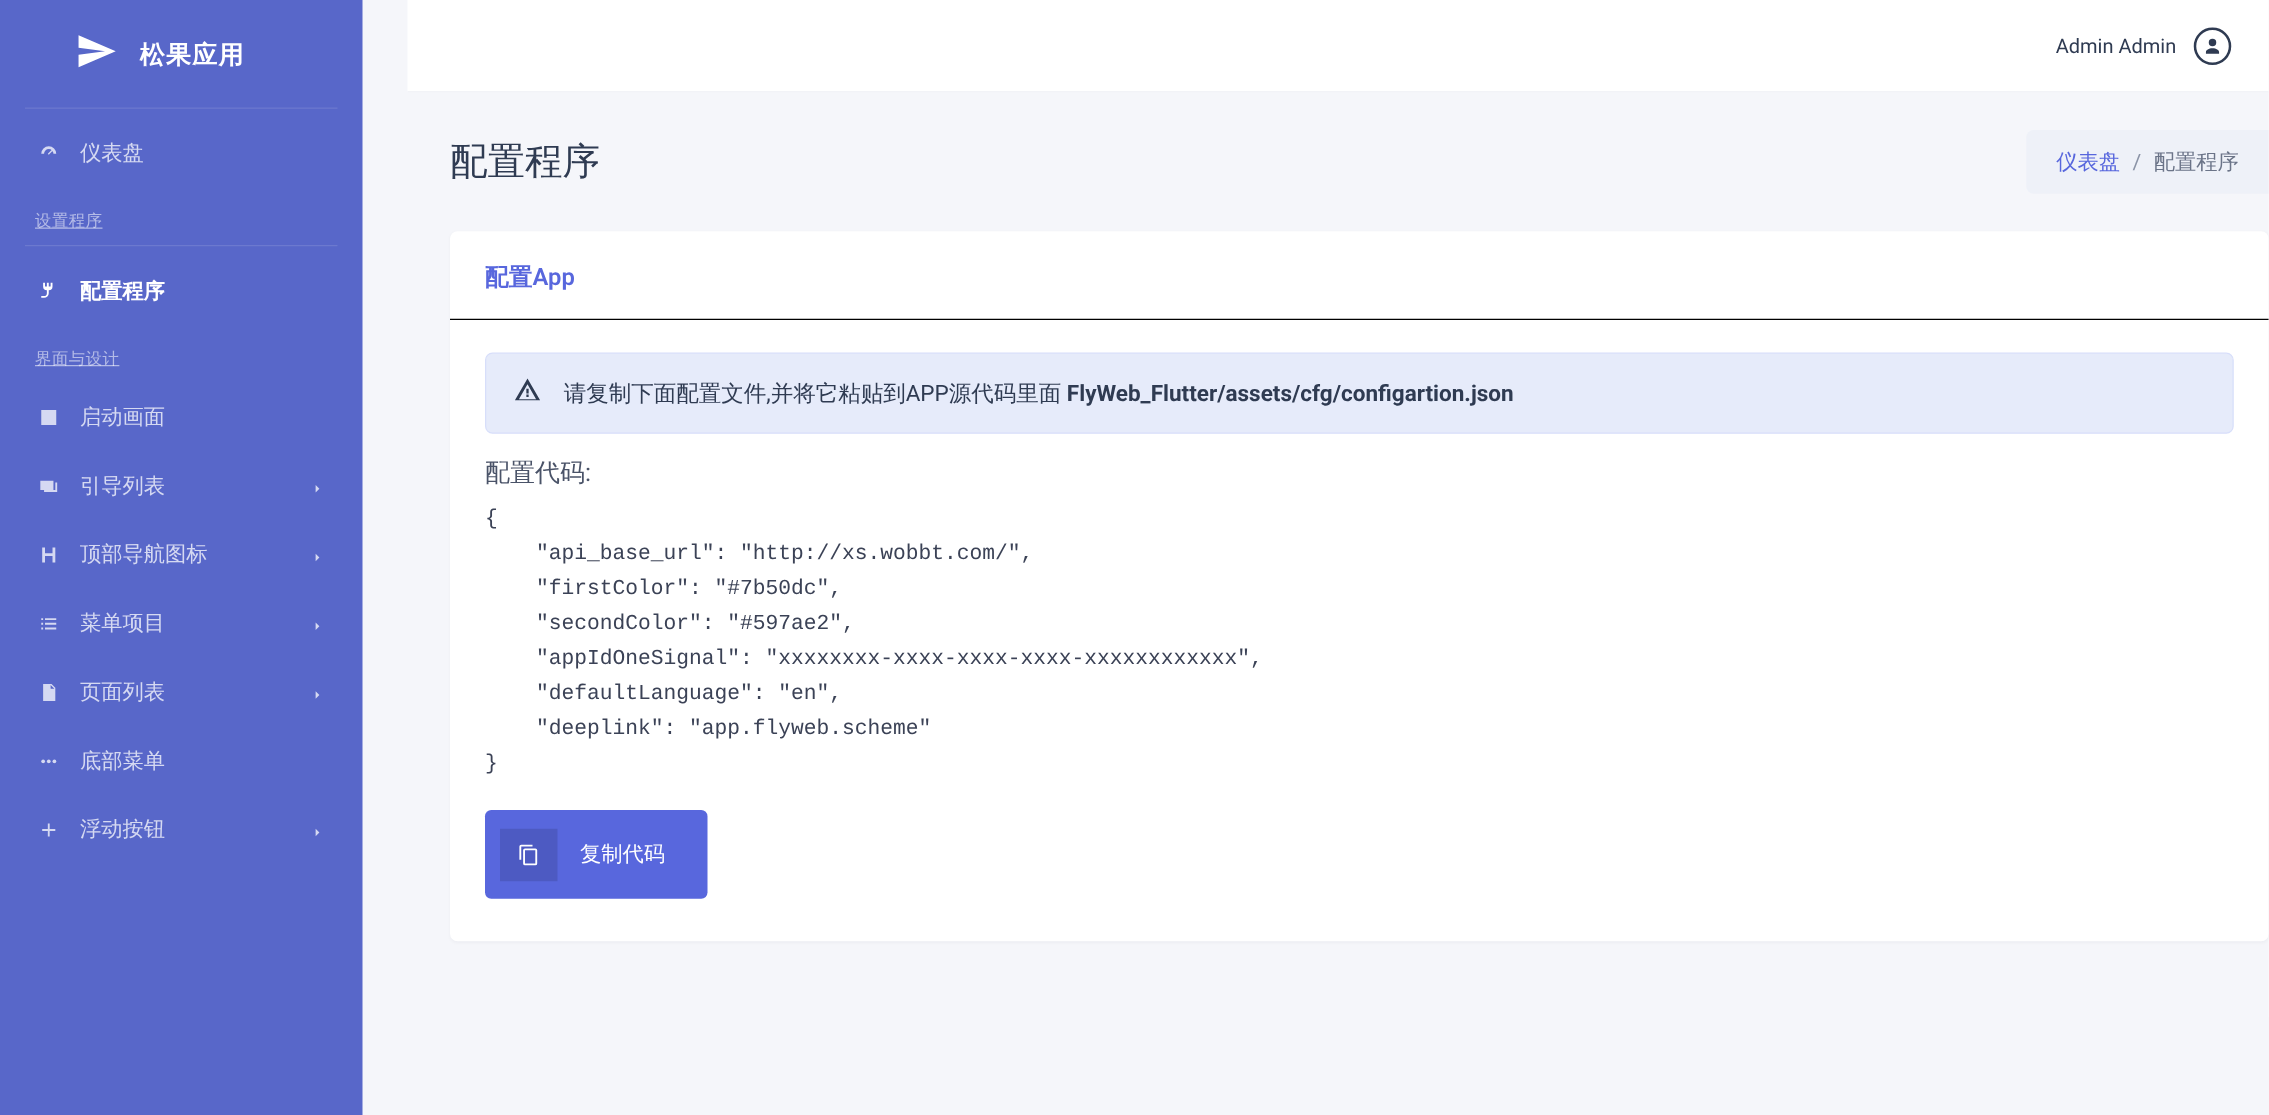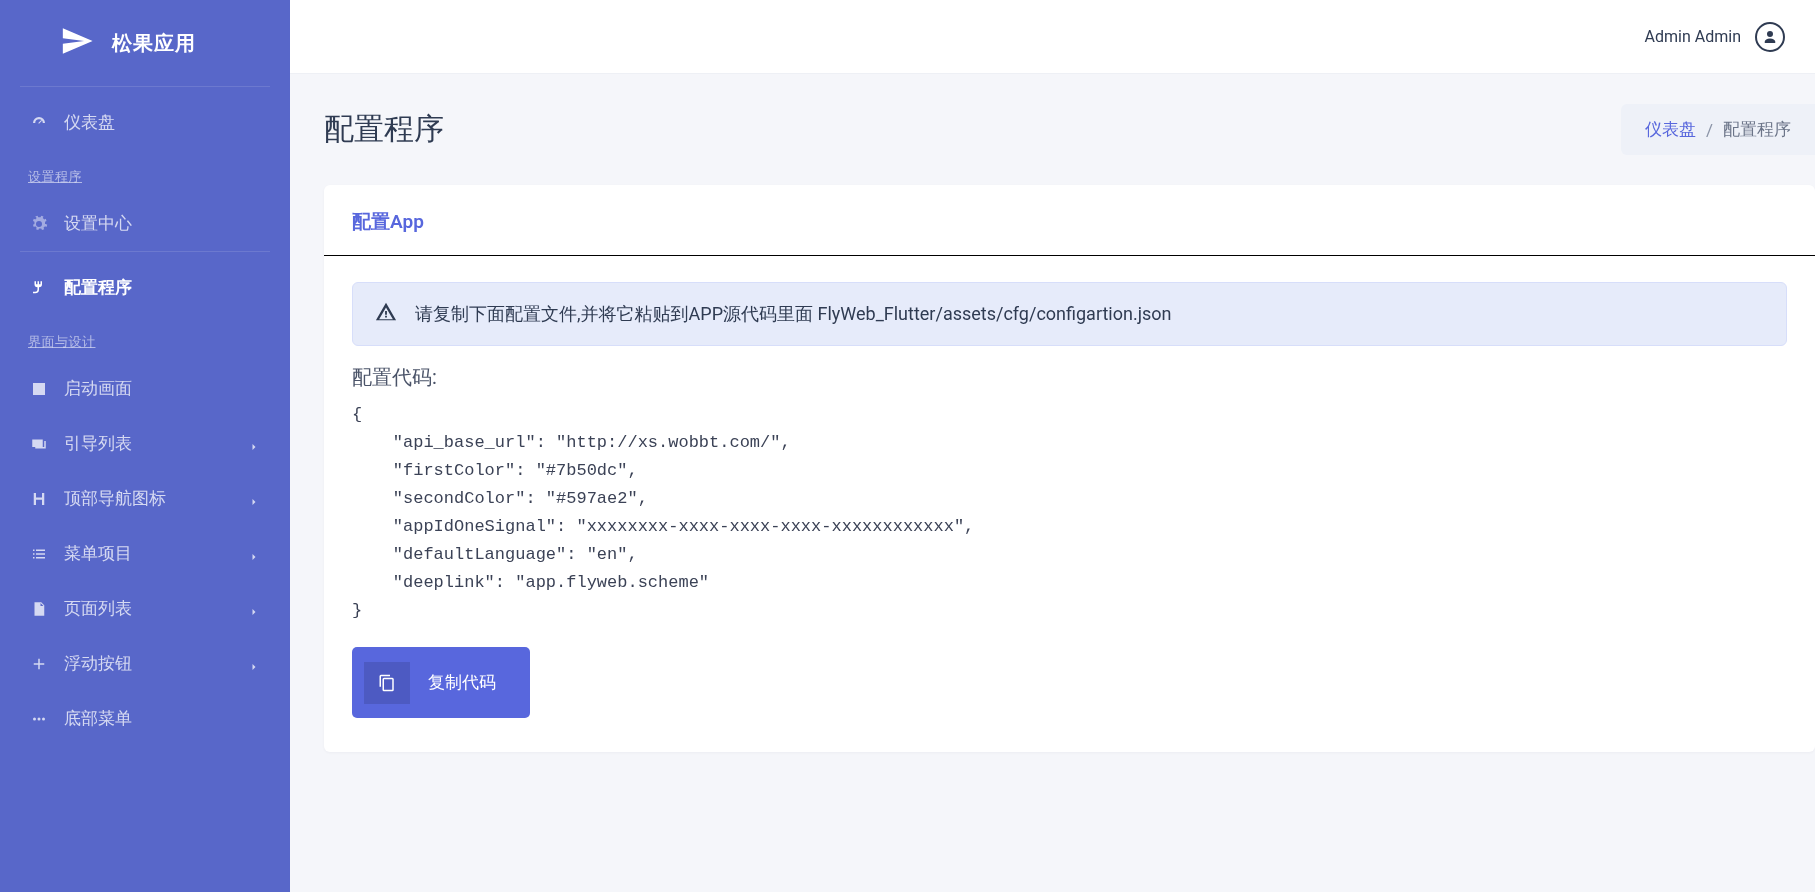--- a/index.html
+++ b/index.html
@@ -15,41 +15,41 @@
 .nav-section-title { font-size: 13px; color: rgba(255,255,255,0.55); padding: 18px 28px 10px 28px; letter-spacing: 0.5px; text-decoration: underline; }
 .nav-item { display: flex; align-items: center; padding: 16px 28px; color: rgba(255,255,255,0.75); cursor: pointer; font-size: 17px; }
 .nav-item.active { color: #fff; font-weight: 600; }
 .nav-item .ni-icon { width: 22px; height: 22px; margin-right: 14px; display: inline-flex; align-items: center; justify-content: center; flex-shrink: 0; }
 .nav-item .ni-icon svg { width: 18px; height: 18px; fill: currentColor; }
 .nav-item .ni-label { flex: 1; }
 .nav-item .ni-chevron { width: 14px; height: 14px; }
 .nav-item .ni-chevron svg { width: 12px; height: 12px; fill: currentColor; }
 
 
-.main { flex: 1; display: flex; flex-direction: column; min-width: 0; }
+.main { flex: 1; display: flex; flex-direction: column; min-width: 0; margin-left: 36px; }
 .topbar { height: 74px; background: #fff; display: flex; align-items: center; justify-content: flex-end; padding: 0 30px; border-bottom: 1px solid #eef0f5; }
 .topbar .user { display: flex; align-items: center; gap: 14px; color: #2f3b52; font-size: 16px; }
 .topbar .avatar { width: 30px; height: 30px; border-radius: 50%; border: 2px solid #2f3b52; display: inline-flex; align-items: center; justify-content: center; }
 .topbar .avatar svg { width: 18px; height: 18px; fill: #2f3b52; }
 
 .page-header { display: flex; align-items: center; justify-content: space-between; padding: 30px 0 30px 34px; }
 .page-title { font-size: 30px; font-weight: 500; color: #2f3b52; }
 .breadcrumb { background: #eef1f8; padding: 14px 24px; border-radius: 6px 0 0 6px; display: flex; align-items: center; gap: 10px; font-size: 17px; }
 .breadcrumb .bc-link { color: #5867dd; cursor: pointer; }
 .breadcrumb .bc-sep { color: #8a93a6; }
 .breadcrumb .bc-current { color: #6b7488; }
 
 .card { background: #fff; margin: 0 0 0 34px; border-radius: 6px; box-shadow: 0 1px 3px rgba(20,30,60,0.04); padding: 0 0 34px 0; }
 .card-header { padding: 24px 28px 20px 28px; border-bottom: 1px solid #000000; }
 .card-title { color: #5867dd; font-size: 19px; font-weight: 600; }
 .card-body { padding: 26px 28px 0 28px; }
 
 .alert { background: #e6ebfa; border: 1px solid #d7defa; border-radius: 6px; padding: 18px 22px; display: flex; align-items: center; gap: 18px; color: #2f3b52; font-size: 18px; margin-bottom: 18px; }
 .alert .alert-icon svg { width: 22px; height: 22px; fill: #2f3b52; }
-.alert strong { font-weight: 400; }
+.alert strong { font-weight: 700; }
 
 .code-label { font-size: 20px; color: #4a5368; margin-bottom: 10px; font-weight: 400; }
 pre.code { font-family: ui-monospace, SFMono-Regular, Menlo, Consolas, "Liberation Mono", monospace; font-size: 17px; line-height: 1.65; color: #3b4256; white-space: pre; margin-bottom: 22px; }
 
 .btn { display: inline-flex; align-items: center; background: #5867dd; color: #fff; border: none; border-radius: 5px; padding: 12px; cursor: pointer; font-size: 17px; overflow: hidden; }
 .btn .btn-icon { background: rgba(0,0,0,0.12); padding: 12px 14px; display: inline-flex; align-items: center; justify-content: center; }
 .btn .btn-icon svg { width: 18px; height: 18px; fill: #fff; }
 .btn .btn-label { padding: 12px 22px 12px 18px; }
 
 </style>
@@ -73,28 +73,20 @@
       <span class="ni-icon">
           <svg viewBox="0 0 24 24">
             <path d="M12 4a8 8 0 00-8 8h3a5 5 0 1110 0h3a8 8 0 00-8-8zm-1 8l4-4 1 1-4 4-1-1z"></path>
           </svg>
         </span>
       <span class="ni-label">仪表盘</span>
     </div>
 
     <div class="nav-section-title">设置程序</div>
 
-    <div class="nav-item">
-      <span class="ni-icon">
-          <svg viewBox="0 0 24 24">
-            <path d="M12 8a4 4 0 100 8 4 4 0 000-8zm9 4l2 1-1 3-2-1a9 9 0 01-2 2l1 2-3 1-1-2a9 9 0 01-3 0l-1 2-3-1 1-2a9 9 0 01-2-2l-2 1-1-3 2-1a9 9 0 010-3l-2-1 1-3 2 1a9 9 0 012-2L7 2l3-1 1 2a9 9 0 013 0l1-2 3 1-1 2a9 9 0 012 2l2-1 1 3-2 1a9 9 0 010 3z" opacity="0.6"></path>
-          </svg>
-        </span>
-      <span class="ni-label">设置中心</span>
-    </div>
 
     <hr class="divider">
 
     <div class="nav-item active">
       <span class="ni-icon">
           <svg viewBox="0 0 24 24">
             <path d="M10 3v4H8V3H6v4a4 4 0 004 4v3a3 3 0 01-3 3H4v2h3a5 5 0 005-5v-3a4 4 0 004-4V3h-2v4h-2V3h-2z"></path>
           </svg>
         </span>
       <span class="ni-label">配置程序</span>
@@ -147,46 +139,46 @@
           </svg></span>
     </div>
 
     <div class="nav-item">
       <span class="ni-icon">
           <svg viewBox="0 0 24 24">
             <path d="M6 3h9l4 4v14H6V3zm8 1v4h4l-4-4z"></path>
           </svg>
         </span>
       <span class="ni-label">页面列表</span>
-      <span class="ni-chevron"><svg viewBox="0 0 24 24">
-            <path d="M9 6l6 6-6 6V6z"></path>
-          </svg></span>
-    </div>
-
-    <div class="nav-item">
-      <span class="ni-icon">
-          <svg viewBox="0 0 24 24">
-            <path d="M11 5h2v6h6v2h-6v6h-2v-6H5v-2h6V5z"></path>
-          </svg>
-        </span>
-      <span class="ni-label">浮动按钮</span>
       <span class="ni-chevron"><svg viewBox="0 0 24 24">
             <path d="M9 6l6 6-6 6V6z"></path>
           </svg></span>
     </div>
 
     <div class="nav-item">
       <span class="ni-icon">
           <svg viewBox="0 0 24 24">
             <circle cx="6" cy="12" r="2"></circle>
             <circle cx="12" cy="12" r="2"></circle>
             <circle cx="18" cy="12" r="2"></circle>
           </svg>
         </span>
       <span class="ni-label">底部菜单</span>
+    </div>
+
+    <div class="nav-item">
+      <span class="ni-icon">
+          <svg viewBox="0 0 24 24">
+            <path d="M11 5h2v6h6v2h-6v6h-2v-6H5v-2h6V5z"></path>
+          </svg>
+        </span>
+      <span class="ni-label">浮动按钮</span>
+      <span class="ni-chevron"><svg viewBox="0 0 24 24">
+            <path d="M9 6l6 6-6 6V6z"></path>
+          </svg></span>
     </div>
   </aside>
 
   <div class="main">
     <div class="topbar">
       <div class="user">
         <span>Admin Admin</span>
         <span class="avatar">
           <svg viewBox="0 0 24 24">
               <path d="M12 12a4 4 0 100-8 4 4 0 000 8zm0 2c-4 0-7 2-7 4v2h14v-2c0-2-3-4-7-4z"></path>

